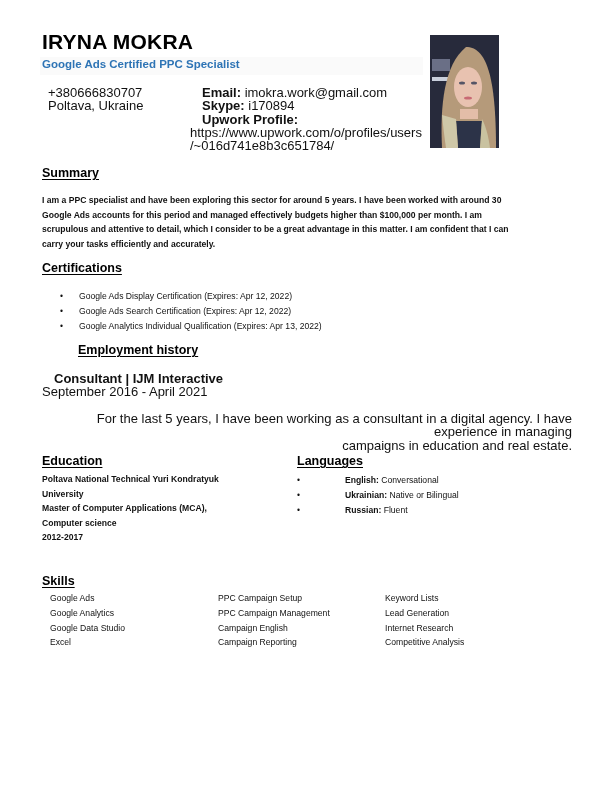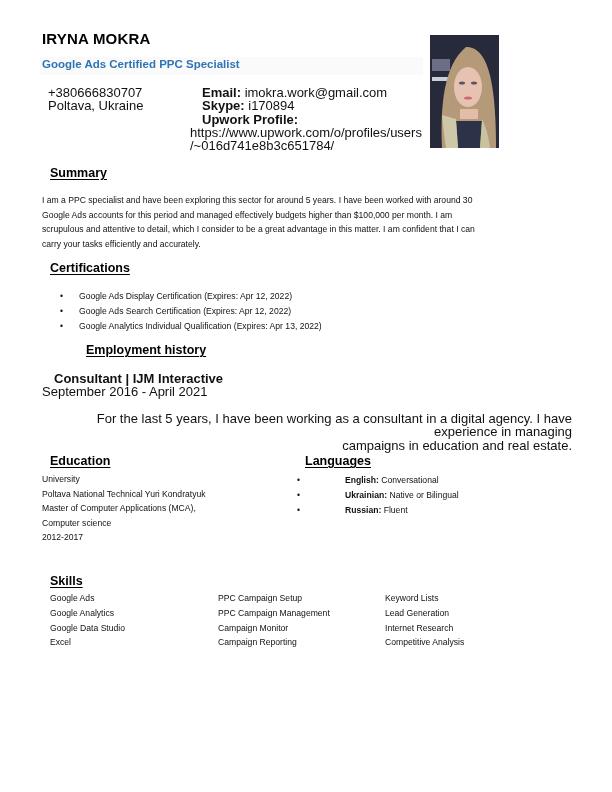--- a/index.html
+++ b/index.html
@@ -1,27 +1,27 @@
 <!DOCTYPE html>
 <html><head>
 <meta charset="utf-8">
 <style>
   html, body { margin:0; padding:0; background:#ffffff; }
   body { width:612px; height:792px; position:relative; overflow:hidden;
          font-family:"Liberation Sans", sans-serif; color:#111; }
   .abs { position:absolute; }
-  .name { left:42px; top:30px; font-size:15px; font-weight:bold; letter-spacing:0.2px; color:#000; }
+  .name { left:42px; top:30px; font-size:21px; font-weight:bold; letter-spacing:0.2px; color:#000; }
   .subband { left:40px; top:57px; width:383px; height:18px; background:#fafafa; }
   .subtitle { left:42px; top:58px; font-size:11.5px; font-weight:bold; color:#2e74b5; }
   .small { font-size:13px; line-height:13.3px; color:#111; }
   .b { font-weight:bold;padding-left:12px; }
   .photo { left:430px; top:35px; width:69px; height:113px; overflow:hidden;
            background:linear-gradient(180deg,#25283a 0%,#2e3346 25%,#4a4a55 55%,#8a8a80 80%,#b8b8a0 100%); }
-  .h2 { font-size:12.5px; font-weight:bold; text-decoration:underline; text-underline-offset:2px; color:#000;margin-left:8px; }
-  .para { font-size:8.6px; line-height:14.6px; color:#111; }
+  .h2 { font-size:12.5px; font-weight:bold; text-decoration:underline; text-underline-offset:2px; color:#000; }
+  .para { font-size:8.6px; line-height:14.6px; color:#111;font-weight:bold; }
   ul.cert { margin:0; padding:0; list-style:none; }
   ul.cert li { position:relative; font-size:8.6px; line-height:15px; padding-left:37px; }
   ul.cert li .bul { position:absolute; left:18px; top:0; }
   .lang li { padding-left:36px !important; }
   .lang li .bul { left:0 !important; }
   .skills-col { font-size:8.6px; line-height:14.8px;margin-left:8px; }
 </style>
 </head>
 <body>
 
@@ -77,22 +77,22 @@
 <div class="abs h2" style="left:42px;top:343px;padding-left:36px;">Employment history</div>
 <div class="abs small b" style="left:42px;top:372px;">Consultant | IJM Interactive</div>
 <div class="abs small" style="left:42px;top:385px;">September 2016 - April 2021</div>
 <div class="abs small" style="left:42px;top:412px;width:530px;text-align:right;">
   <div>For the last 5 years, I have been working as a consultant in a digital agency. I have experience in managing</div>
   <div>campaigns in education and real estate.</div>
 </div>
 
 <div class="abs h2" style="left:42px;top:454px;">Education</div>
 <div class="abs para" style="left:42px;top:472px;width:240px;">
+  <div>Poltava National Technical Yuri Kondratyuk</div>
   <div>University</div>
-  <div>Poltava National Technical Yuri Kondratyuk</div>
   <div>Master of Computer Applications (MCA),</div>
   <div>Computer science</div>
   <div>2012-2017</div>
 </div>
 
 <div class="abs h2" style="left:297px;top:454px;text-align:center;">Languages</div>
 <ul class="abs cert lang" style="left:297px;top:473px;width:260px;">
   <li><span class="bul">•</span><span class="b">English:</span><span> Conversational</span></li>
   <li><span class="bul">•</span><span class="b">Ukrainian:</span><span> Native or Bilingual</span></li>
   <li><span class="bul">•</span><span class="b">Russian:</span><span> Fluent</span></li>
@@ -101,21 +101,21 @@
 <div class="abs h2" style="left:42px;top:574px;">Skills</div>
 <div class="abs skills-col" style="left:42px;top:591px;">
   <div>Google Ads</div>
   <div>Google Analytics</div>
   <div>Google Data Studio</div>
   <div>Excel</div>
 </div>
 <div class="abs skills-col" style="left:210px;top:591px;">
   <div>PPC Campaign Setup</div>
   <div>PPC Campaign Management</div>
-  <div>Campaign Monitor</div>
+  <div>Campaign English</div>
   <div>Campaign Reporting</div>
 </div>
 <div class="abs skills-col" style="left:377px;top:591px;">
   <div>Keyword Lists</div>
   <div>Lead Generation</div>
   <div>Internet Research</div>
   <div>Competitive Analysis</div>
 </div>
 
 </body></html>

